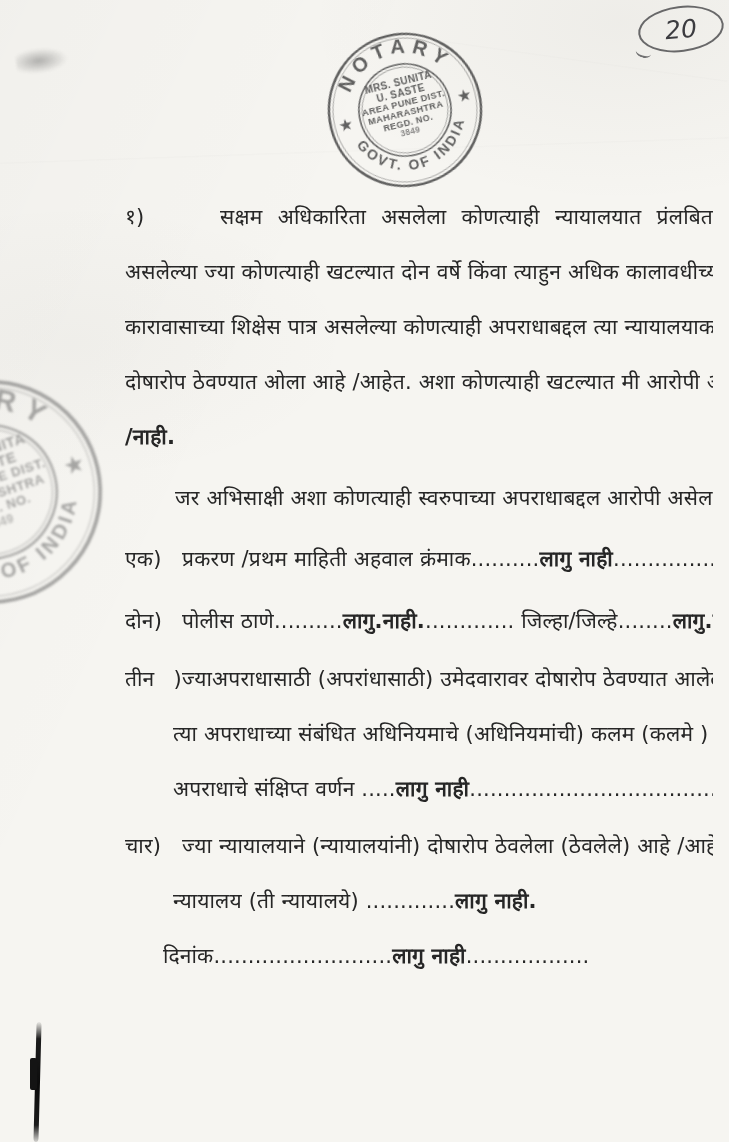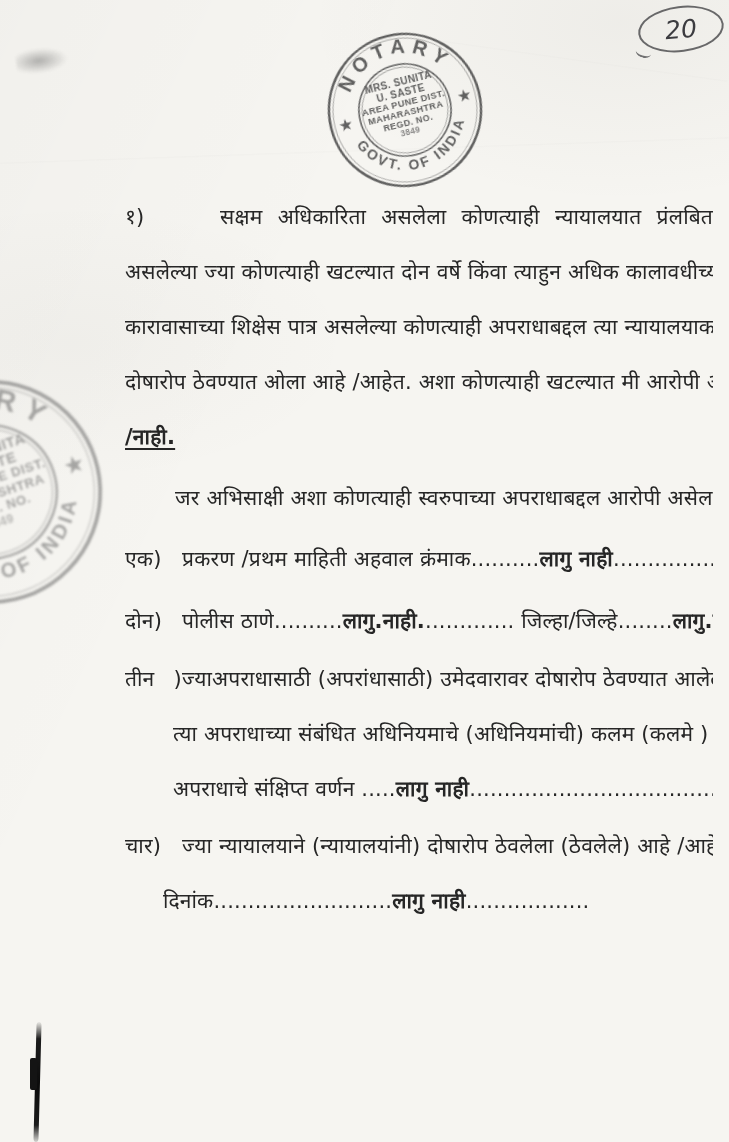--- a/index.html
+++ b/index.html
@@ -44,21 +44,21 @@
   .stamp .s6{font-size:8.4px;opacity:.75;}
 
   
   .body-text{position:absolute;left:125px;right:16px;top:190px;
     font-size:21px;line-height:55px;color:#262626;letter-spacing:.2px;}
   .line{height:55px;overflow:hidden;white-space:nowrap;}
   .line.j{text-align:justify;text-align-last:justify;}
   .line .lbl{display:inline-block;min-width:57px;}
   .line.lw95 .lbl{min-width:95px;}
   .line .b{font-weight:bold;}
-  .line .u{text-decoration:underline;text-underline-offset:4px;}
+  .line .u{text-underline-offset:4px;}
   .ind50{padding-left:50px;}
   .ind53{padding-left:53px;}
   .ind48{padding-left:48px;}
   .ind38{padding-left:38px;}
   .g2{margin-top:2px;} .g3{margin-top:3px;} .g6{margin-top:6px;} .g7{margin-top:7px;}
 
   
   .inkmark{position:absolute;left:28px;top:1022px;width:16px;height:120px;filter:blur(.5px);}
   .inkmark::before{content:"";position:absolute;left:7px;top:0;width:5px;height:120px;
     background:linear-gradient(to bottom, rgba(25,25,25,.05), #1c1c1c 14%, #0b0b0b 55%, #1d1d1d 86%, rgba(25,25,25,.15));
@@ -135,18 +135,19 @@
     <div class="line j"><span>कारावासाच्या शिक्षेस पात्र असलेल्या कोणत्याही अपराधाबद्दल त्या न्यायालयाकडुन</span></div>
     <div class="line j"><span>दोषारोप ठेवण्यात ओला आहे /आहेत. अशा कोणत्याही खटल्यात मी आरोपी आहे</span></div>
     <div class="line"><span class="b u">/नाही.</span></div>
     <div class="line j ind50 g6"><span>जर अभिसाक्षी अशा कोणत्याही स्वरुपाच्या अपराधाबद्दल आरोपी असेल तर</span></div>
     <div class="line g6"><span class="lbl">एक)</span><span>प्रकरण /प्रथम माहिती अहवाल क्रंमाक..........</span><span class="b">लागु नाही</span><span>....................</span></div>
     <div class="line j g7"><span class="lbl">दोन)</span><span>पोलीस ठाणे..........</span><span class="b">लागु.नाही.</span><span>............. जिल्हा/जिल्हे........</span><span class="b">लागु.नाही</span></div>
     <div class="line j g3"><span class="lbl">तीन )</span><span>ज्याअपराधासाठी (अपरांधासाठी) उमेदवारावर दोषारोप ठेवण्यात आलेला आहे</span></div>
     <div class="line j ind48"><span>त्या अपराधाच्या संबंधित अधिनियमाचे (अधिनियमांची) कलम (कलमे ) व</span></div>
     <div class="line ind48"><span>अपराधाचे संक्षिप्त वर्णन .....</span><span class="b">लागु नाही</span><span>...........................................</span></div>
     <div class="line j g2"><span class="lbl">चार)</span><span>ज्या न्यायालयाने (न्यायालयांनी) दोषारोप ठेवलेला (ठेवलेले) आहे /आहेत ते</span></div>
+    <div class="line ind48"><span>न्यायालय (ती न्यायालये) .............</span><span class="b">लागु नाही.</span></div>
     <div class="line ind38"><span>दिनांक..........................</span><span class="b">लागु नाही</span><span>..................</span></div>
   </div>
 
   <div class="inkmark"></div>
 
 </div>
 
 </body></html>

